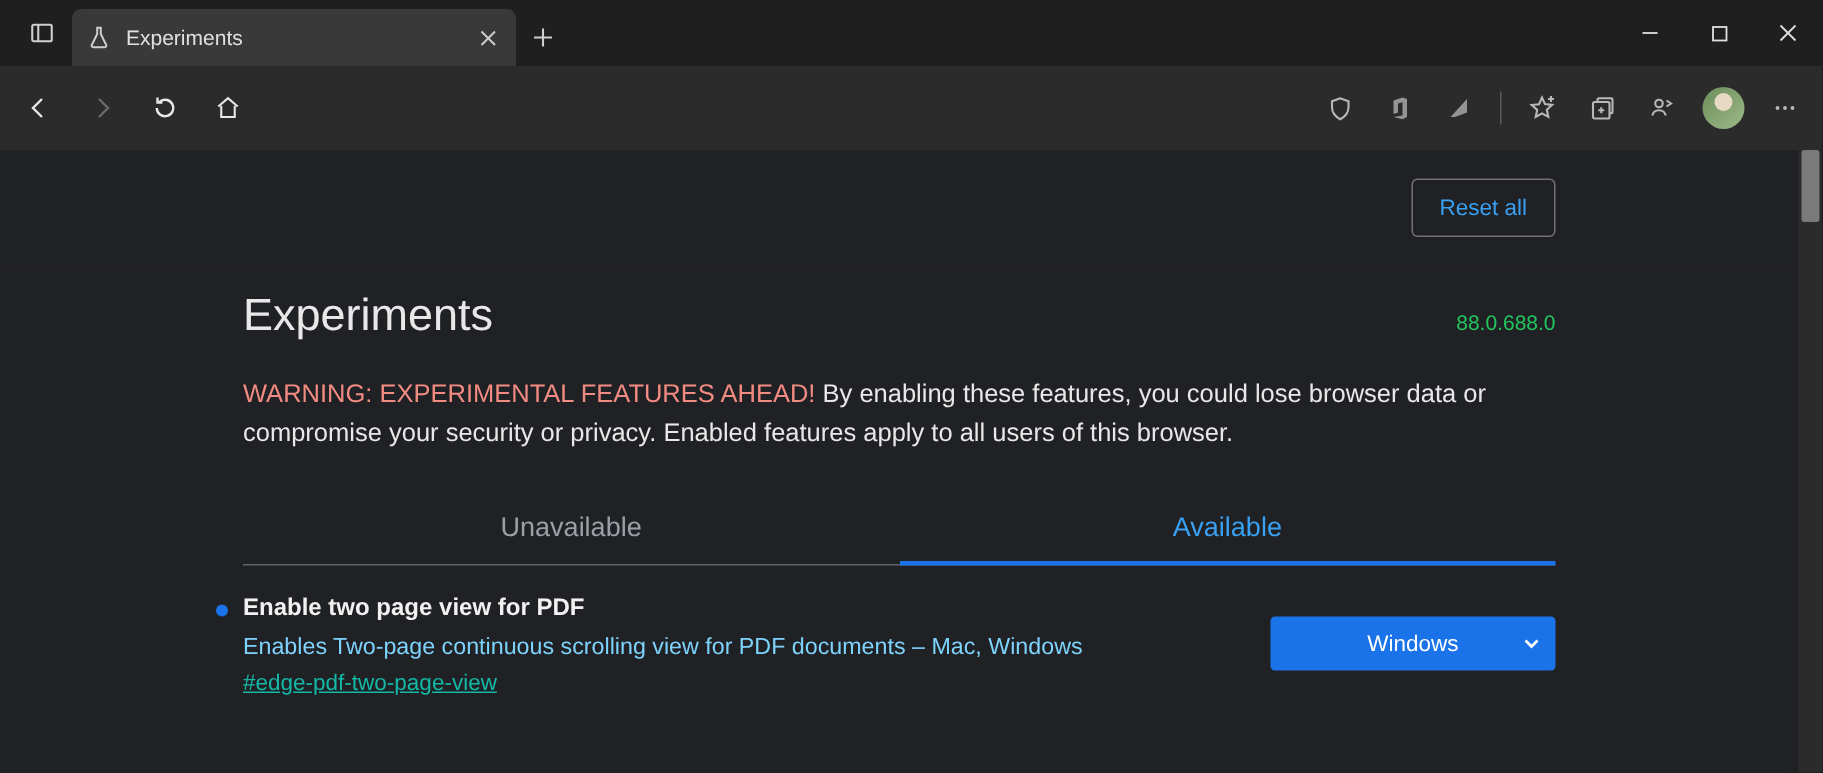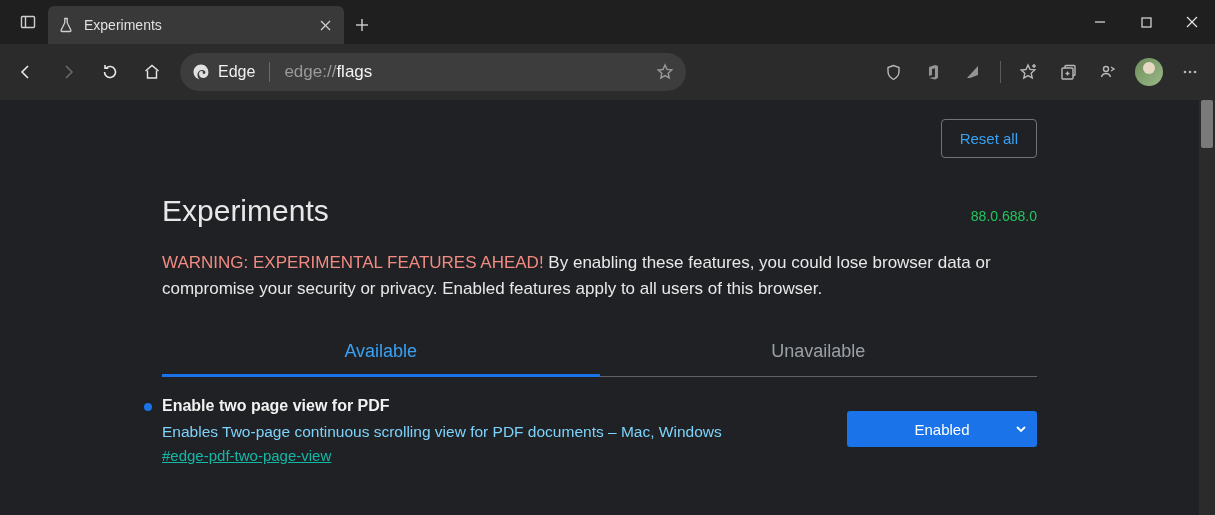--- a/index.html
+++ b/index.html
@@ -262,38 +262,20 @@
         <path d="M4 2v3.3h3.3"></path>
       </svg>
   </div>
   <div class="tool-btn enabled">
     <svg width="18" height="18" viewBox="0 0 18 18" fill="none" stroke="currentColor" stroke-width="1.4">
         <path d="M2.5 8 9 2.5 15.5 8"></path>
         <path d="M4.5 7.5V15h9V7.5"></path>
       </svg>
   </div>
 
-  <div class="addressbar">
-    <span class="addr-edge-icon">
-      <svg width="18" height="18" viewBox="0 0 18 18" fill="currentColor">
-          <path d="M9 1.5C4.9 1.5 1.5 4.9 1.5 9c0 3.6 2.6 6.6 6 7.3-1.2-.9-2-2.5-2-4.3 0-2.8 2-5 4.6-5 2 0 3.3 1.1 3.3 2.4 0 .8-.6 1.5-1.6 1.5-.7 0-1.1-.4-1.1-.9 0-.3.2-.6.2-1 0-.6-.5-1-1.3-1-1.5 0-2.6 1.3-2.6 3 0 2.4 2 4 4.4 4 2.2 0 4-1.4 4.7-3.4.2-.7.3-1.4.3-2.1C16.5 4.9 13.1 1.5 9 1.5z"></path>
-        </svg>
-    </span>
-    <span class="addr-edge-label">Edge</span>
-    <span class="addr-divider"></span>
-    <span class="addr-url">
-      <span class="dim">edge://</span><span>flags</span>
-    </span>
-    <span class="addr-spacer"></span>
-    <span class="addr-star">
-      <svg width="18" height="18" viewBox="0 0 18 18" fill="none" stroke="currentColor" stroke-width="1.4">
-          <path d="M9 2l2 4.4 4.8.5-3.6 3.3 1 4.7L9 12.6 4.8 15l1-4.7L2.2 7l4.8-.5z"></path>
-        </svg>
-    </span>
-  </div>
 
   <div class="toolbar-right">
     <div class="tool-btn">
       <svg width="17" height="17" viewBox="0 0 17 17" fill="none" stroke="currentColor" stroke-width="1.4">
           <path d="M8.5 1.5 3 3.5v4c0 4 2.4 6.3 5.5 8 3.1-1.7 5.5-4 5.5-8v-4z"></path>
         </svg>
     </div>
     <div class="tool-btn">
       <svg width="16" height="16" viewBox="0 0 16 16" fill="currentColor" opacity="0.75">
           <path d="M10 1 4 3v9l3-1V5l3-.8V13l-6 1 6 1.5L13 14V2z"></path>
@@ -349,33 +331,33 @@
       <div class="heading">Experiments</div>
       <div class="version">88.0.688.0</div>
     </div>
 
     <div class="warning-block">
       <span class="warn-red">WARNING: EXPERIMENTAL FEATURES AHEAD!</span>
       <span>By enabling these features, you could lose browser data or compromise your security or privacy. Enabled features apply to all users of this browser.</span>
     </div>
 
     <div class="tabs-row">
+      <div class="page-tab">Unavailable</div>
       <div class="page-tab active">Available</div>
-      <div class="page-tab">Unavailable</div>
     </div>
 
     <div class="flag-item">
       <div class="flag-left">
         <span class="flag-dot"></span>
         <div class="flag-title">Enable two page view for PDF</div>
         <div class="flag-desc">Enables Two-page continuous scrolling view for PDF documents – Mac, Windows</div>
         <a class="flag-anchor">#edge-pdf-two-page-view</a>
       </div>
       <div class="flag-select">
-        <span>Enabled</span>
+        <span>Windows</span>
         <span class="chev">
           <svg width="12" height="12" viewBox="0 0 12 12" fill="none" stroke="currentColor" stroke-width="1.8">
               <path d="M2 4l4 4 4-4"></path>
             </svg>
         </span>
       </div>
     </div>
   </div>
 
   <div class="vscroll">

